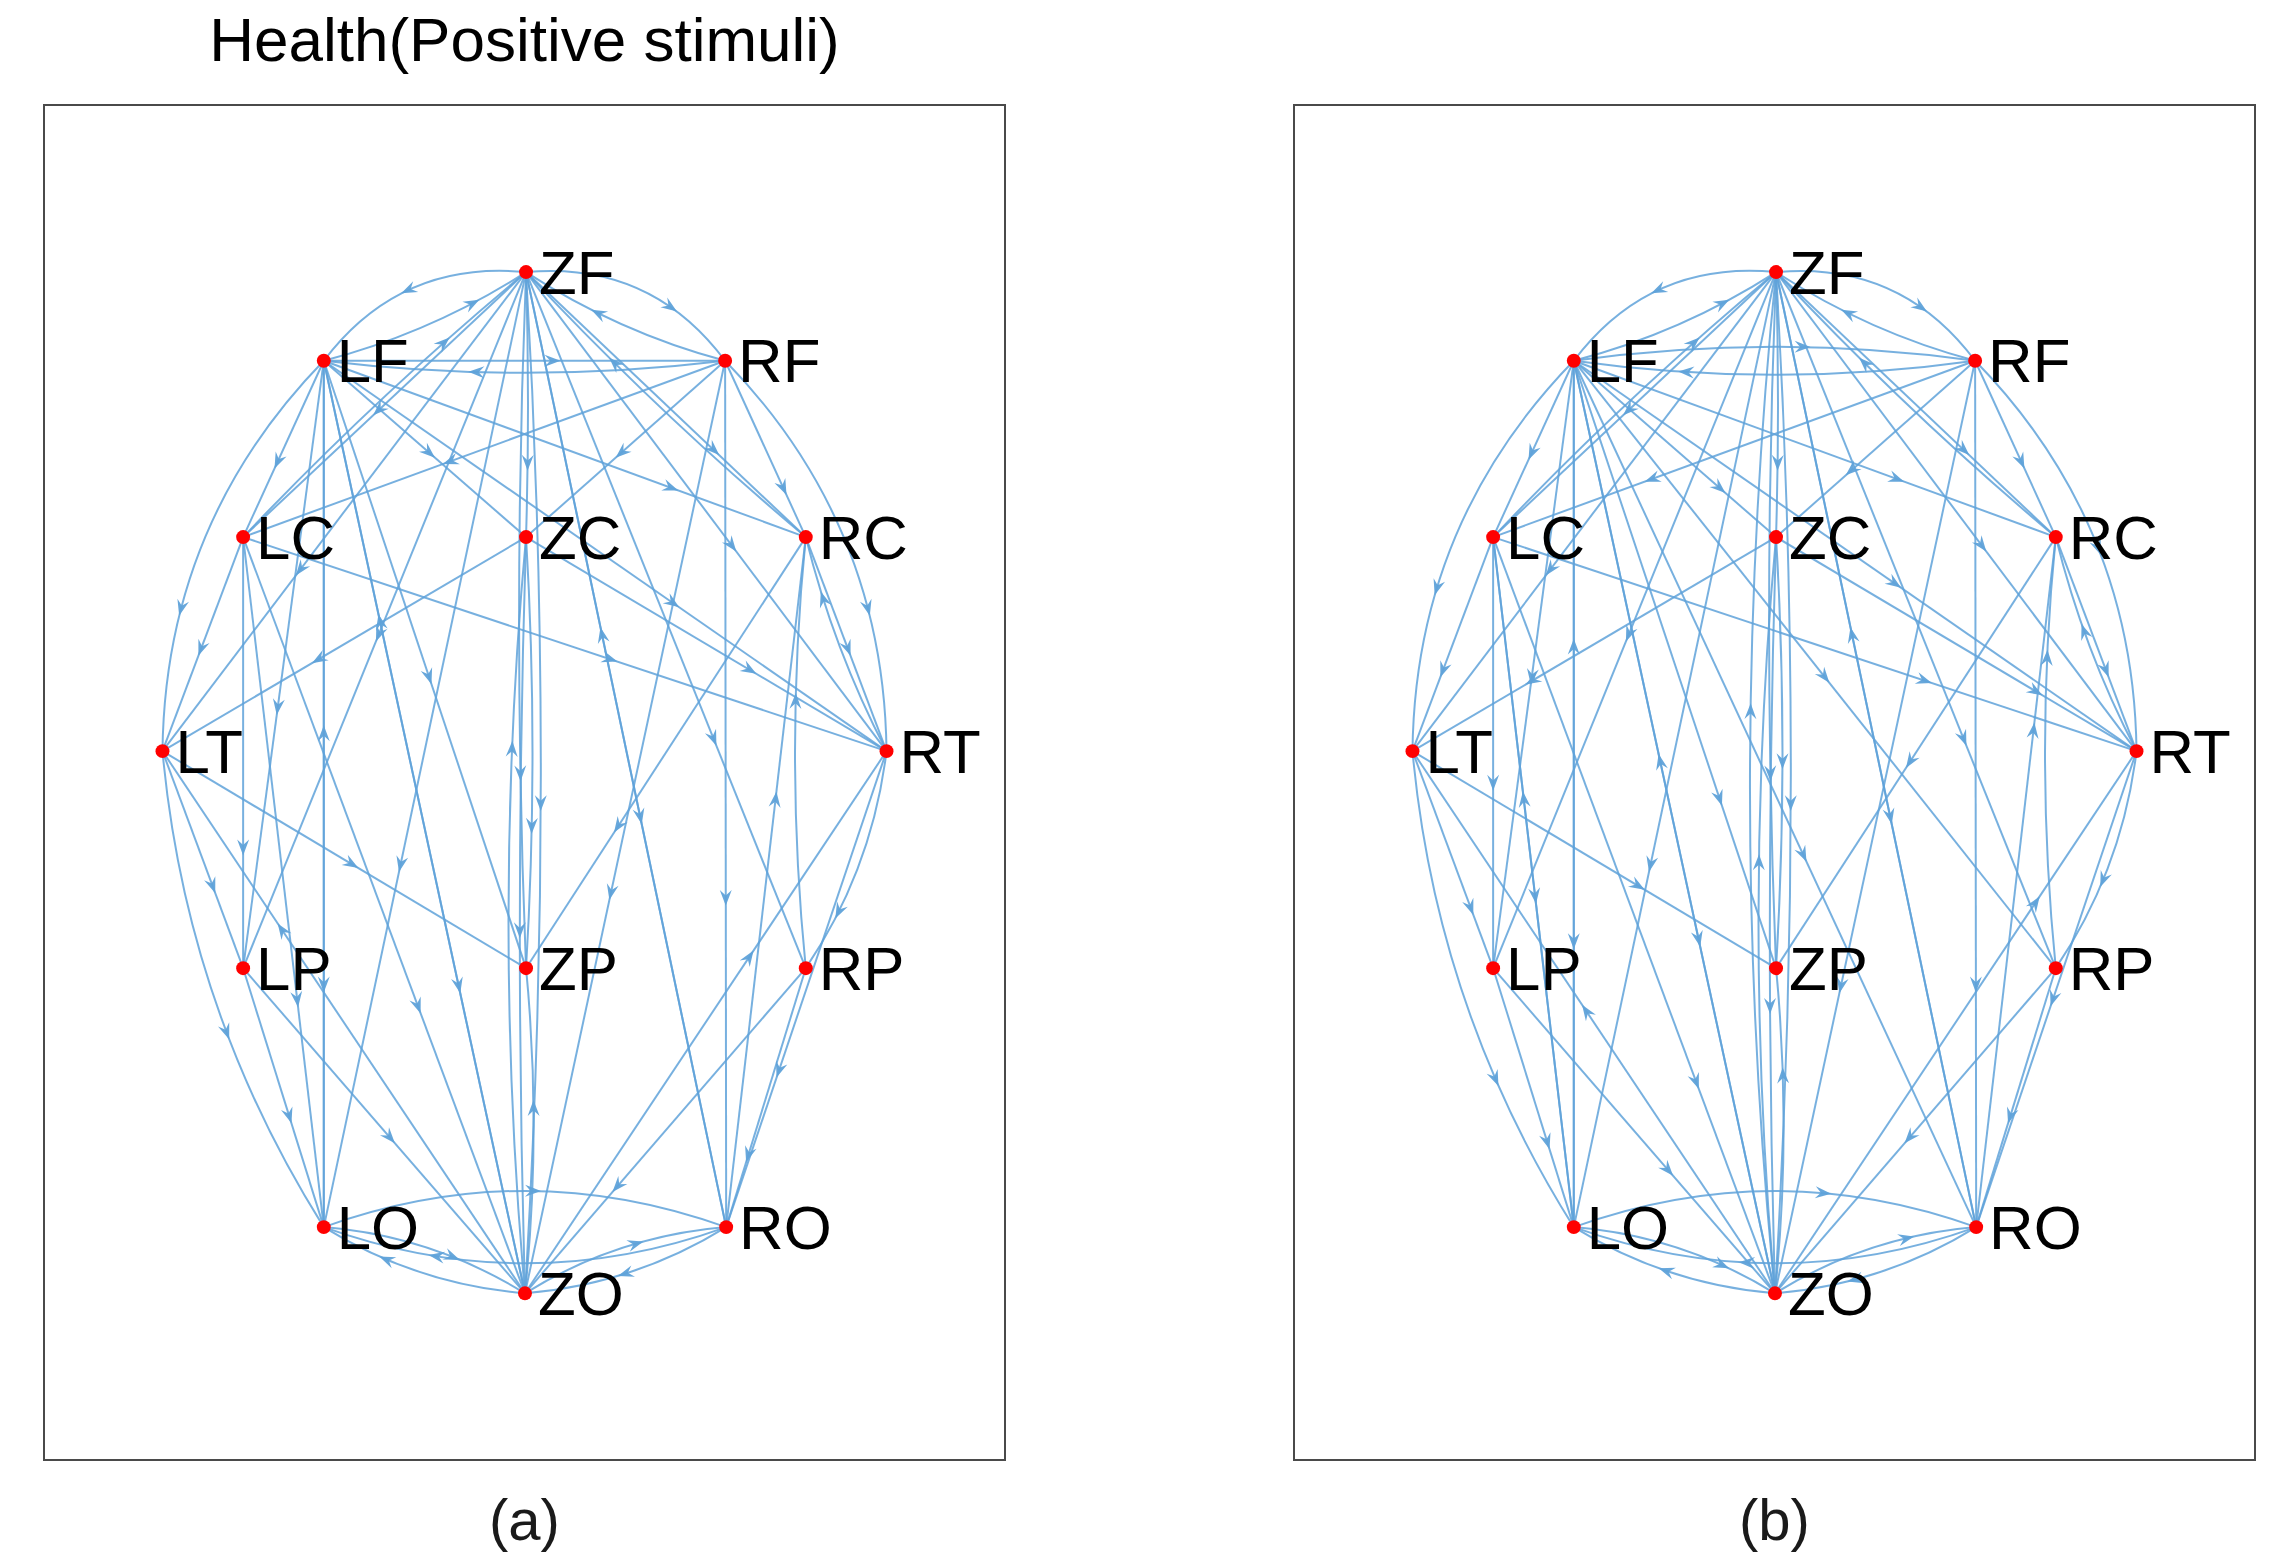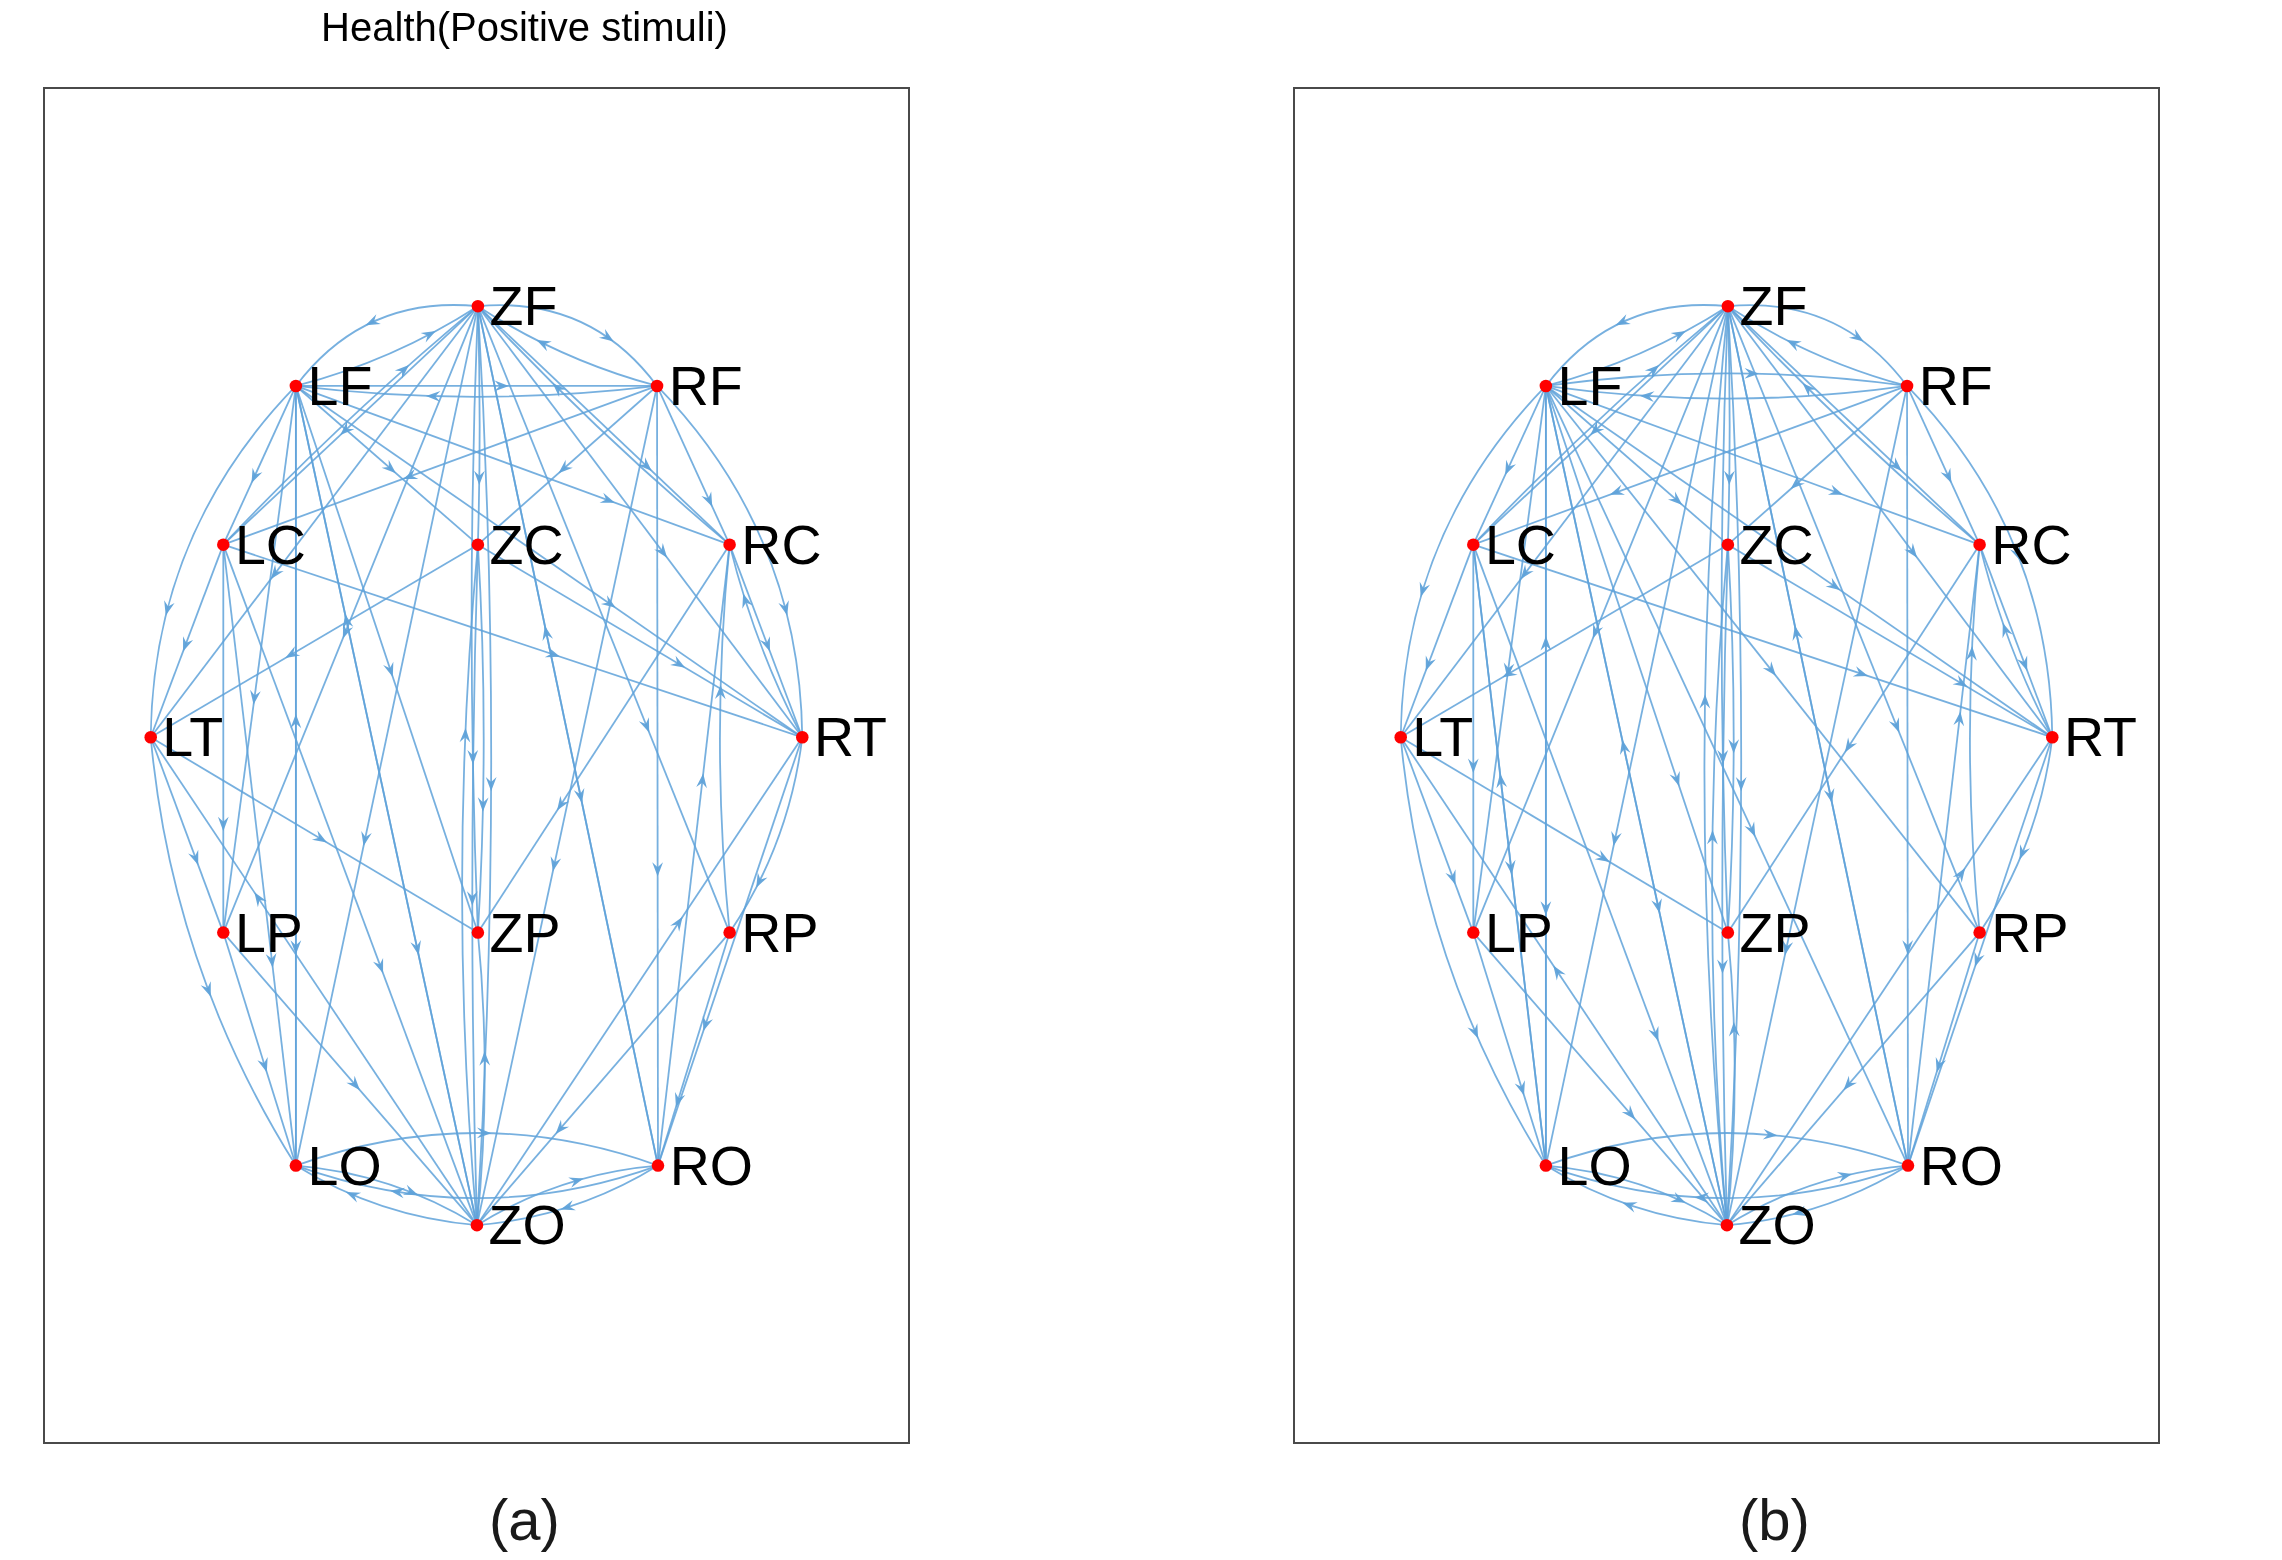--- a/index.html
+++ b/index.html
@@ -1,21 +1,21 @@
 <!DOCTYPE html>
 <html><head>
 <meta charset="utf-8">
 <style>
   html,body{margin:0;padding:0;background:#ffffff;}
   body{width:2282px;height:1560px;position:relative;overflow:hidden;
        font-family:"Liberation Sans",sans-serif;color:#000;}
   .panel{position:absolute;top:0;width:963px;height:1560px;}
   .panel .title{position:absolute;top:4px;left:0;width:100%;text-align:center;
-       font-size:40px;line-height:1.15;color:#000;white-space:nowrap;}
-  .plotbox{position:absolute;top:87px;left:0;width:867px;height:1357px;
+       font-size:62px;line-height:1.15;color:#000;white-space:nowrap;}
+  .plotbox{position:absolute;top:104px;left:0;width:963px;height:1357px;
        border:2px solid #4a4a4a;background:#fff;box-sizing:border-box;}
   .plotbox svg{position:absolute;top:0;left:0;width:100%;height:100%;}
   .caption{position:absolute;top:1486px;left:0;width:100%;text-align:center;
        font-size:58px;color:#1a1a1a;}
   .node-label{font-family:"Liberation Sans",sans-serif;font-size:62px;fill:#000;}
 </style>
 </head>
 <body>
 
 <div>

